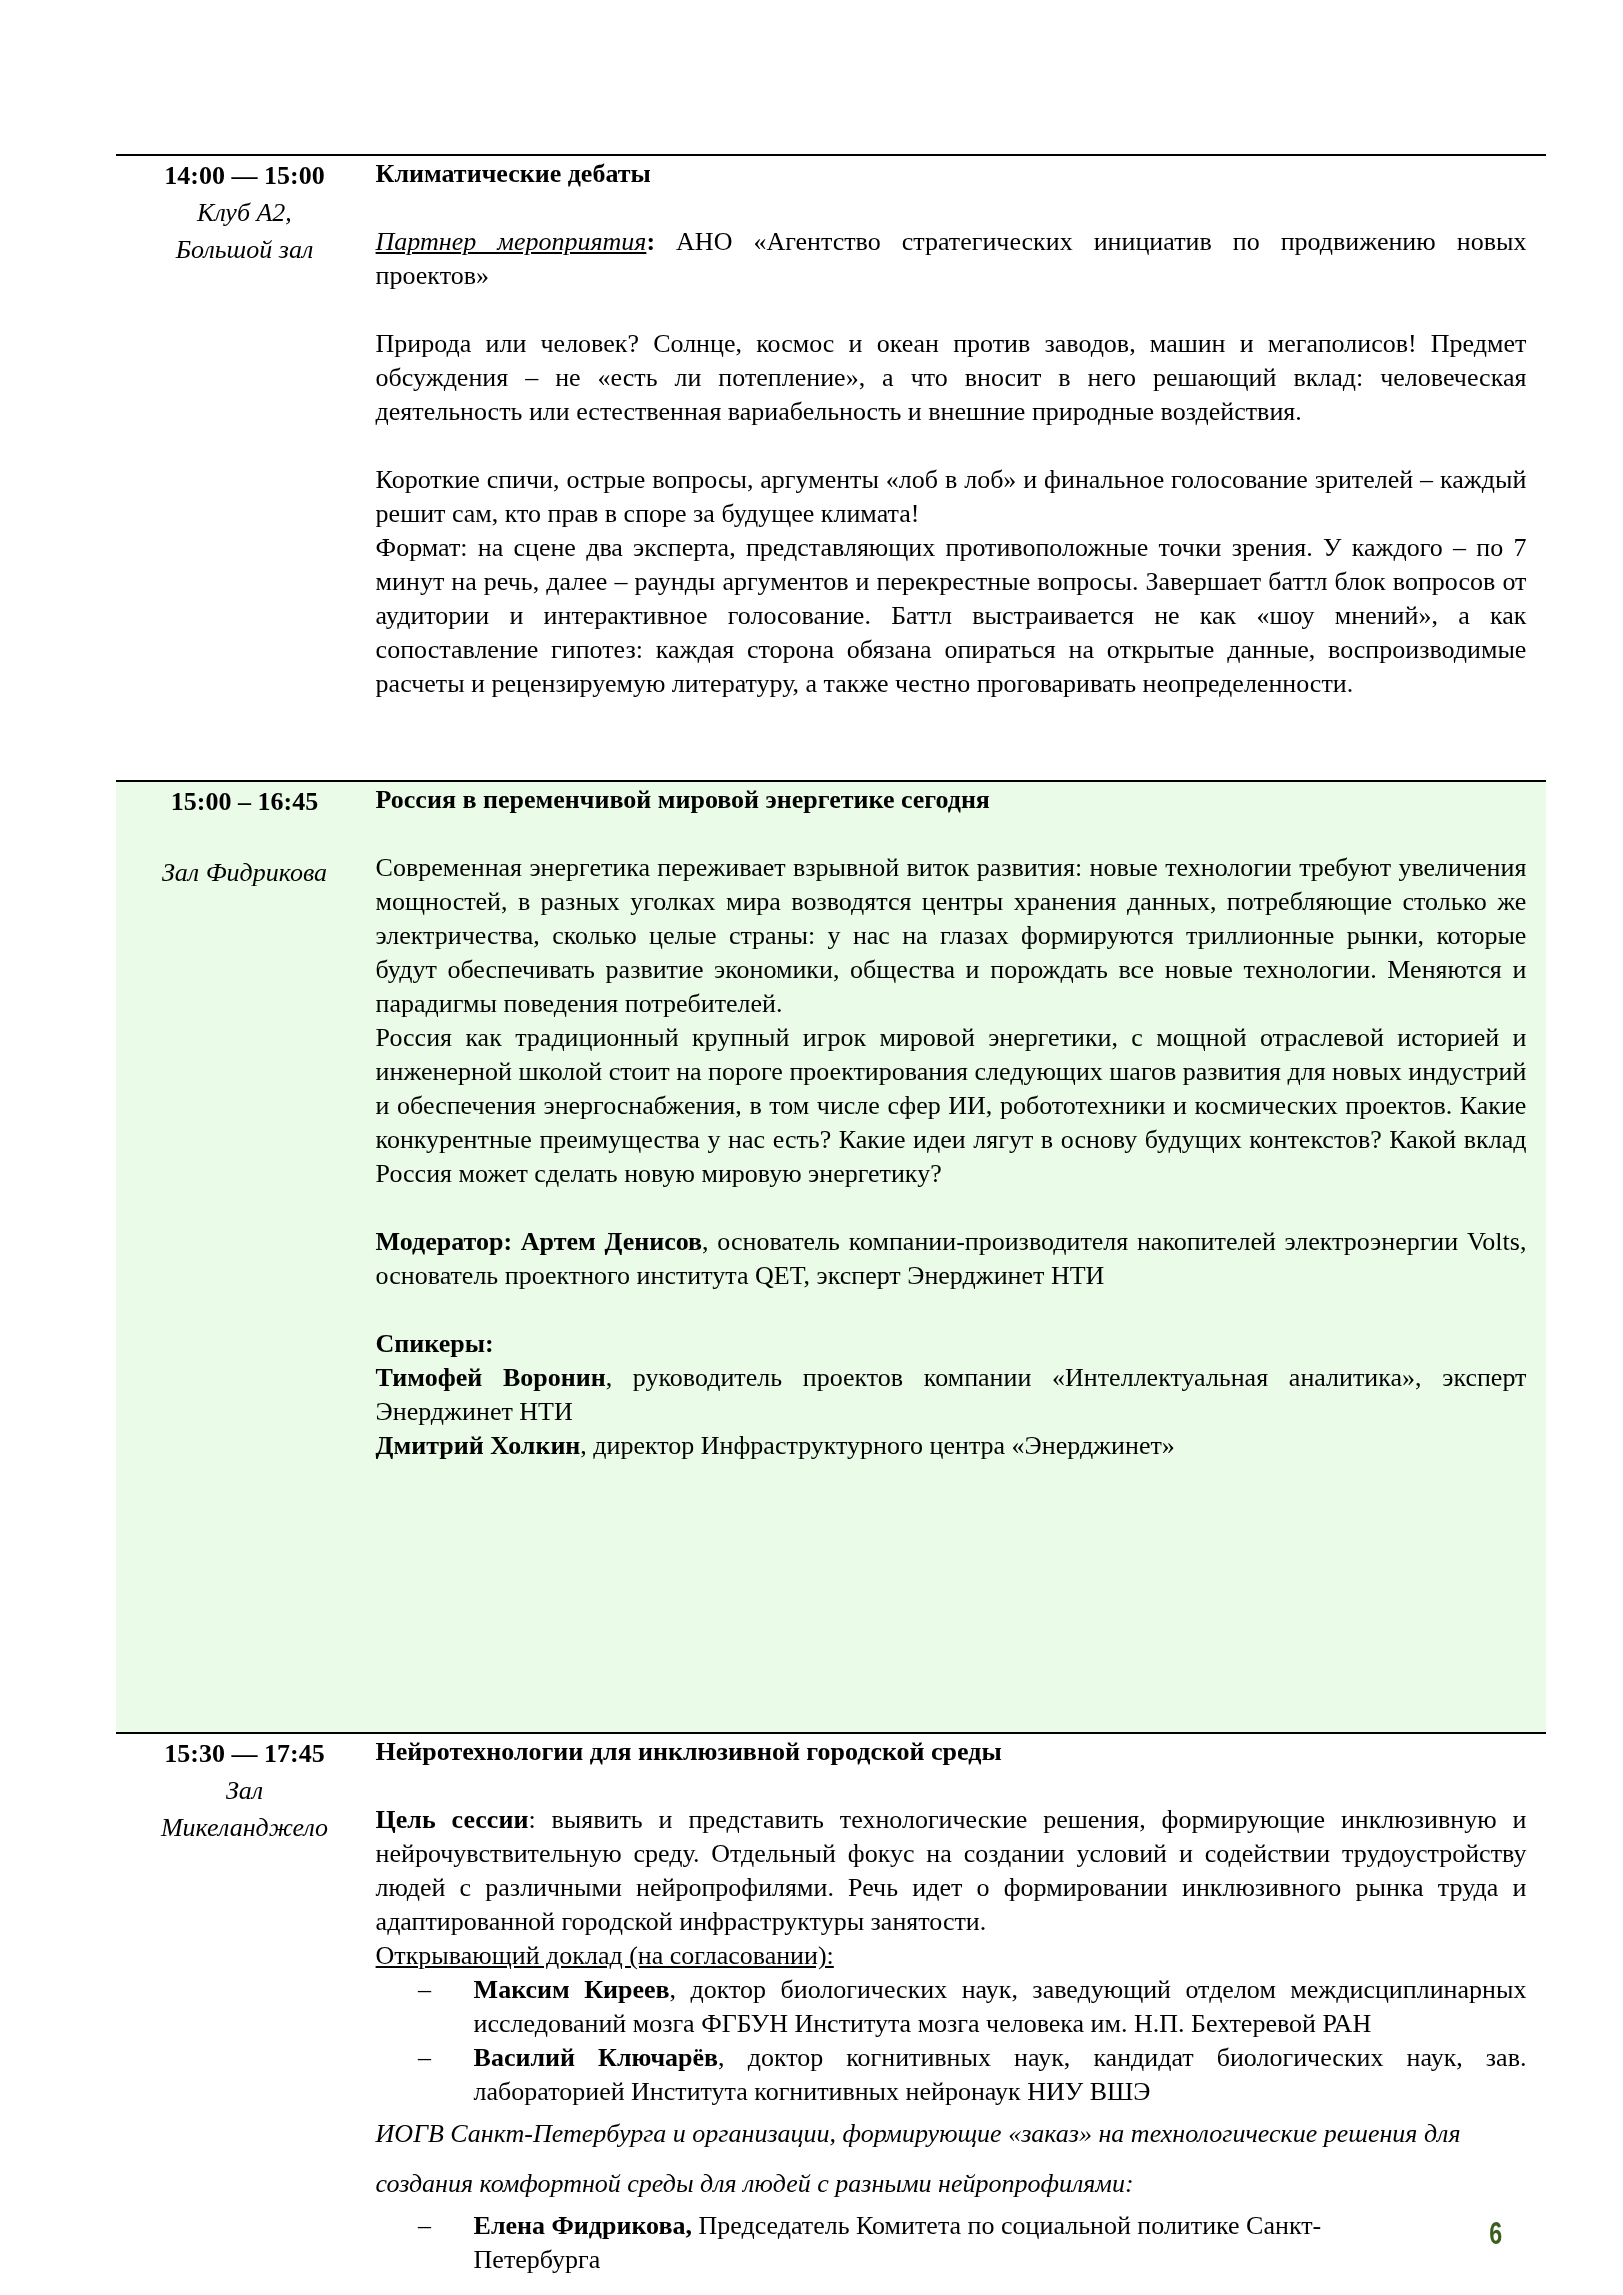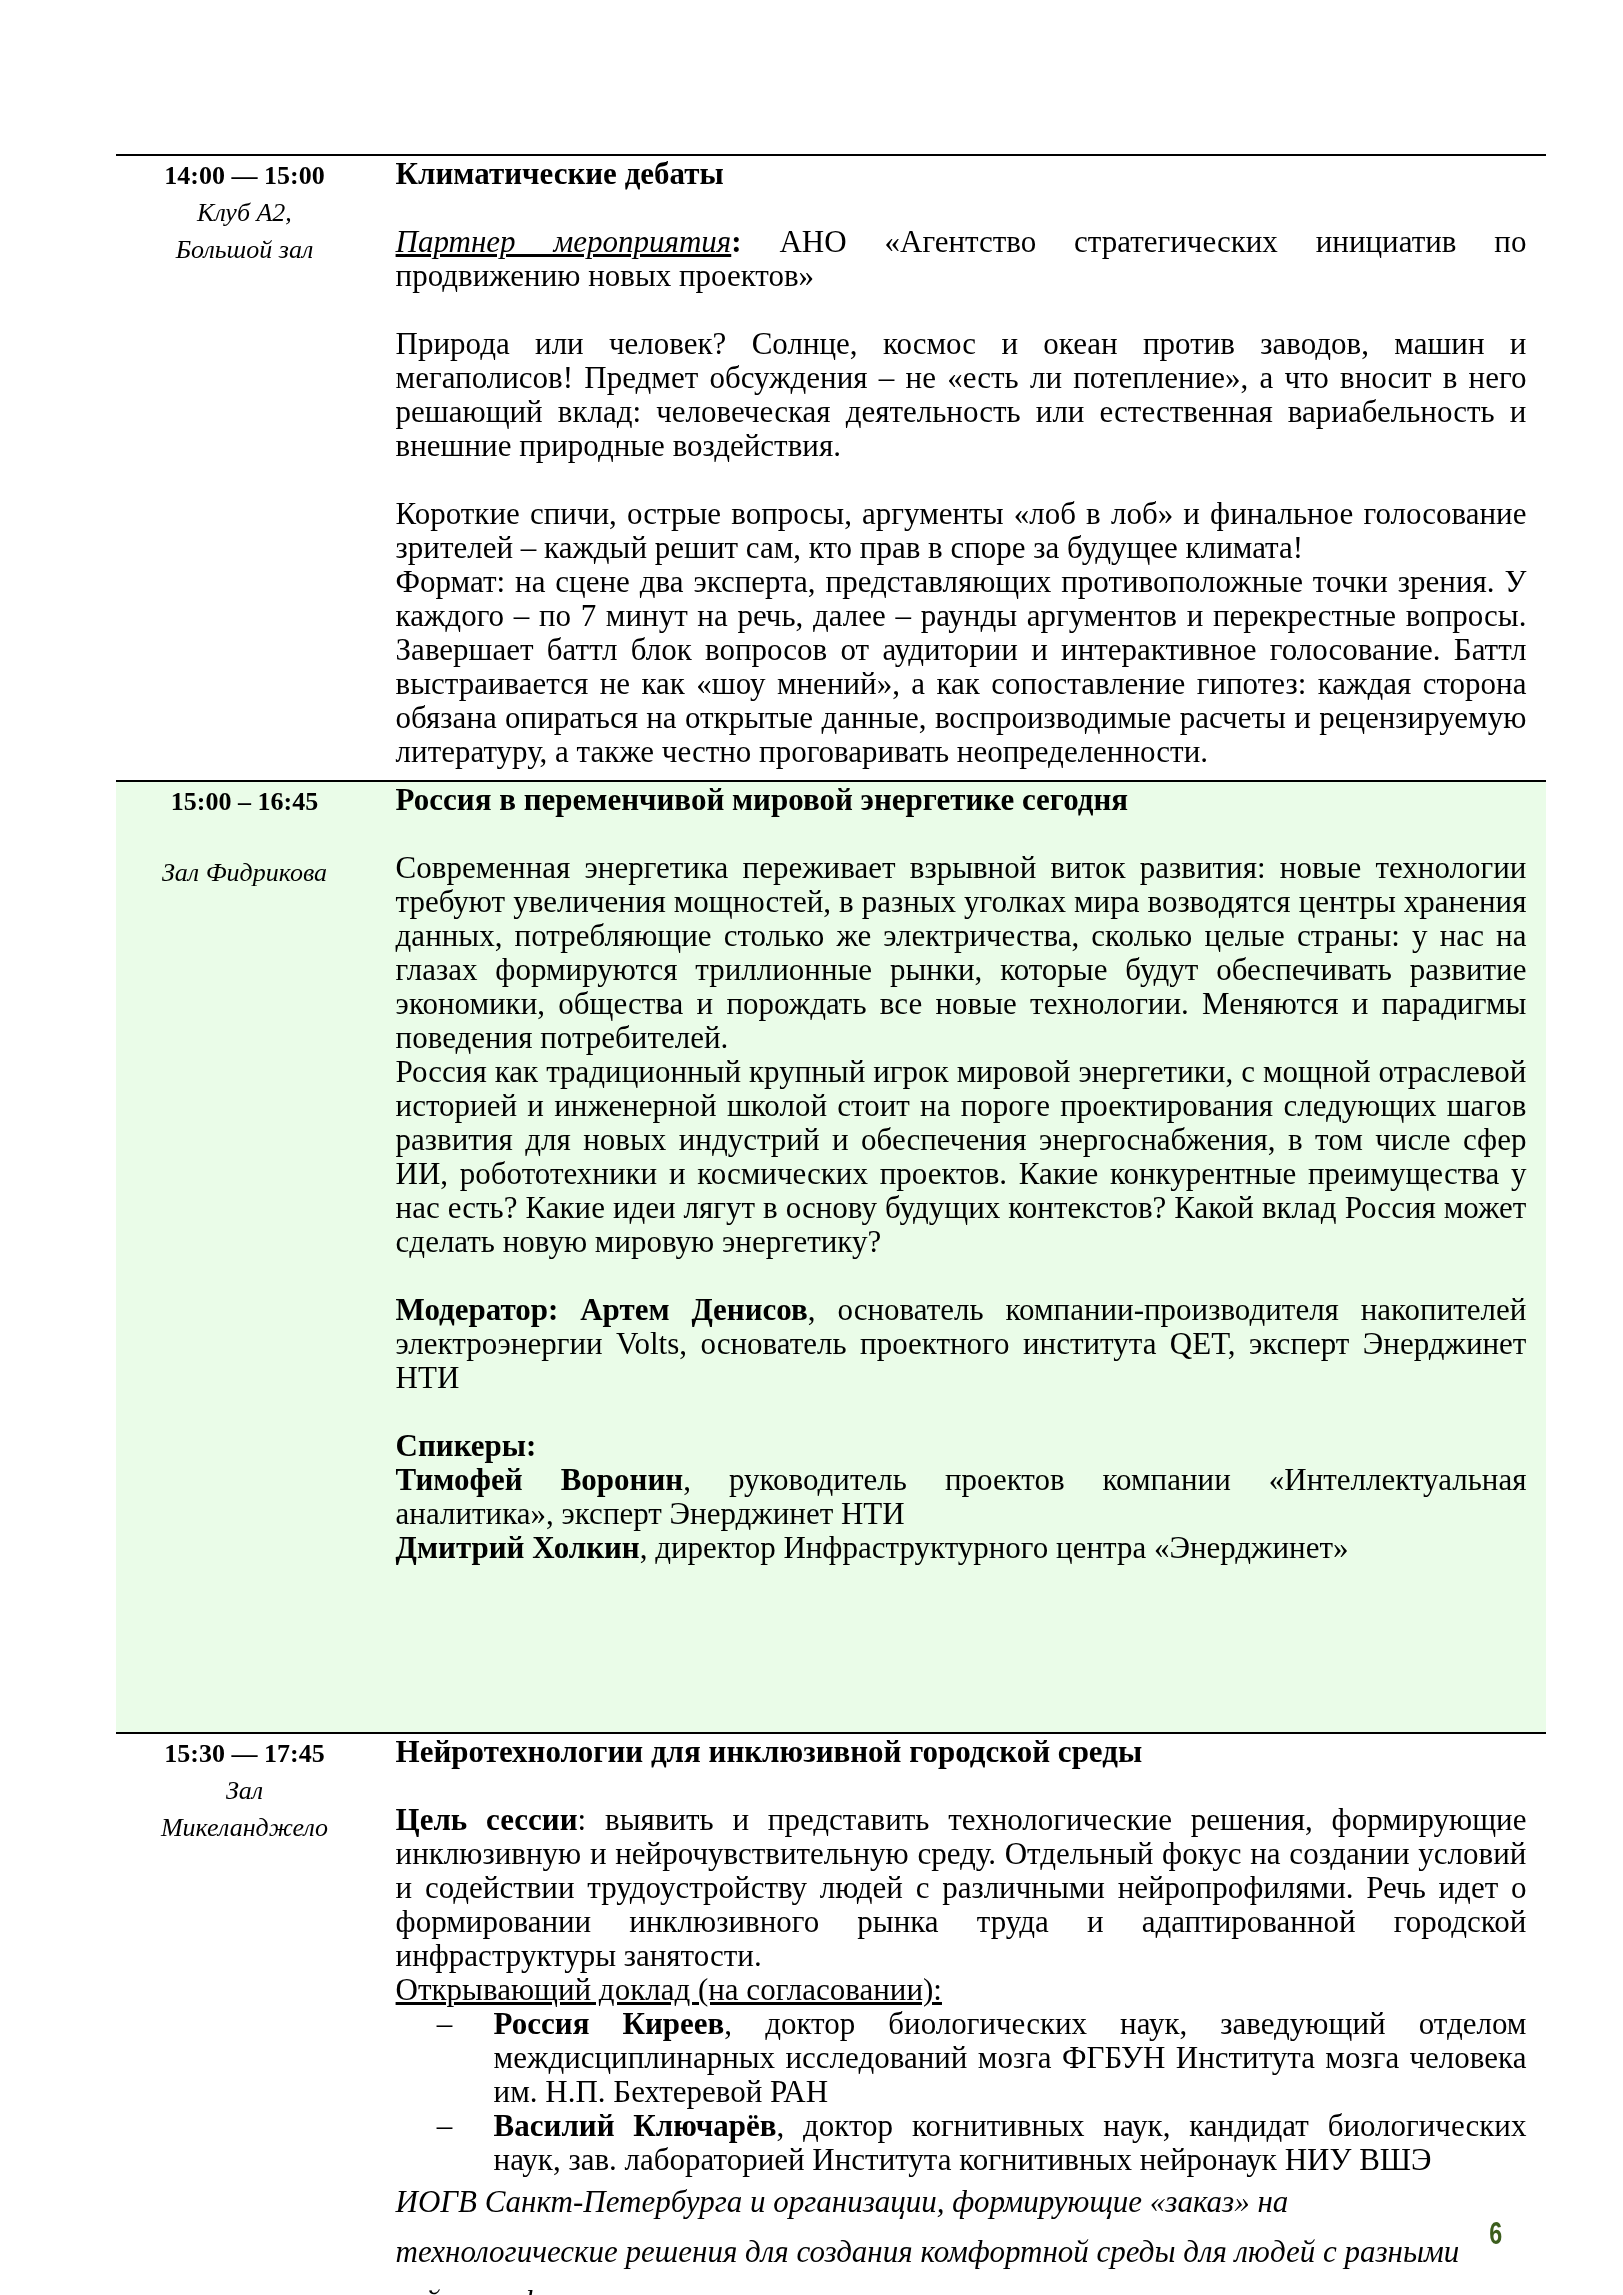--- a/index.html
+++ b/index.html
@@ -14,23 +14,22 @@
     display: flex; border-top: 2.6px solid #000; box-sizing: border-box;
   }
   .row.green { background: #eafce8; }
   .time-col {
     width: 257px; flex: 0 0 257px; text-align: center;
     font-size: 26px; line-height: 37px; padding-top: 1.3px;
   }
   .time { font-weight: bold; display: block; }
   .venue { font-style: italic; display: block; }
   .content-col {
-    flex: 1; padding: 1.3px 19.6px 2.6px 2.6px; font-size: 31px; line-height: 34px;
+    flex: 1; padding: 1.3px 19.6px 2.6px 2.6px; font-size: 26px; line-height: 34px;
     text-align: justify;
-    margin-left: 20px;
   }
   .title { font-weight: bold; display: block; }
   p { margin: 0; }
   .gap { height: 34px; }
   .u { text-decoration: underline; }
   .ui { text-decoration: underline; font-style: italic; }
   .b { font-weight: bold; }
   .dash-item { display: flex; }
   .dash { width: 98px; flex: 0 0 98px; text-align: center; }
   .dash-text { flex: 1; }
@@ -90,21 +89,21 @@
       <span class="venue">Зал</span>
       <span class="venue">Микеланджело</span>
     </div>
     <div class="content-col">
       <span class="title">Нейротехнологии для инклюзивной городской среды</span>
       <div class="gap"></div>
       <p><span class="b">Цель сессии</span><span>: выявить и представить технологические решения, формирующие инклюзивную и нейрочувствительную среду. Отдельный фокус на создании условий и содействии трудоустройству людей с различными нейропрофилями. Речь идет о формировании инклюзивного рынка труда и адаптированной городской инфраструктуры занятости.</span></p>
       <p class="u">Открывающий доклад (на согласовании):</p>
       <div class="dash-item">
         <span class="dash">–</span>
-        <span class="dash-text"><span class="b">Россия Киреев</span><span>, доктор биологических наук, заведующий отделом междисциплинарных исследований мозга ФГБУН Института мозга человека им. Н.П. Бехтеревой РАН</span></span>
+        <span class="dash-text"><span class="b">Максим Киреев</span><span>, доктор биологических наук, заведующий отделом междисциплинарных исследований мозга ФГБУН Института мозга человека им. Н.П. Бехтеревой РАН</span></span>
       </div>
       <div class="dash-item">
         <span class="dash">–</span>
         <span class="dash-text"><span class="b">Василий Ключарёв</span><span>, доктор когнитивных наук, кандидат биологических наук, зав. лабораторией Института когнитивных нейронаук НИУ ВШЭ</span></span>
       </div>
       <p class="italic-tall" style="padding-right:52px;">ИОГВ Санкт-Петербурга и организации, формирующие «заказ» на технологические решения для создания комфортной среды для людей с разными нейропрофилями:</p>
       <div class="dash-item" style="text-align:left; padding-right:79px;">
         <span class="dash">–</span>
         <span class="dash-text"><span class="b">Елена Фидрикова,</span><span> Председатель Комитета по социальной политике Санкт-Петербурга</span></span>
       </div>

